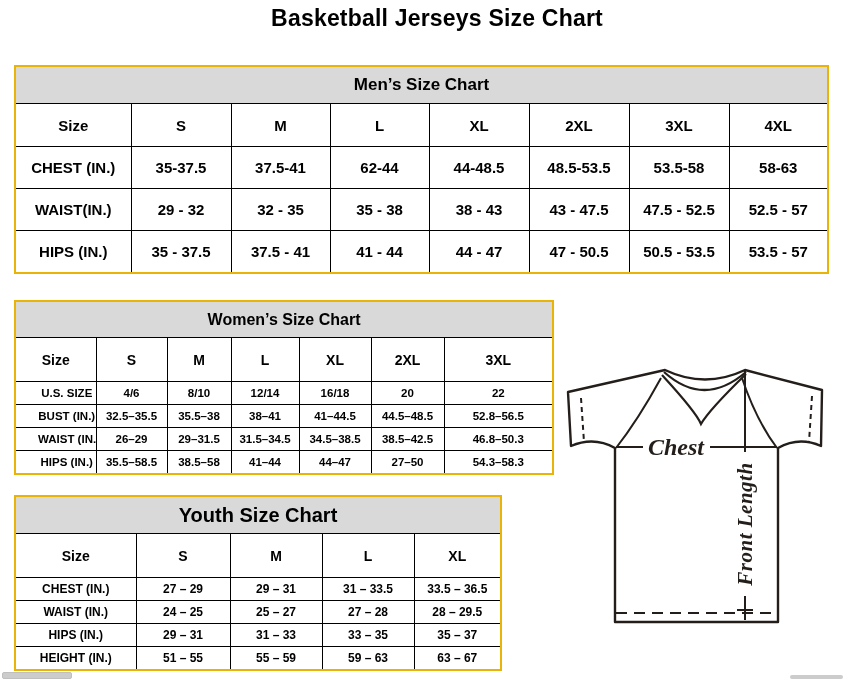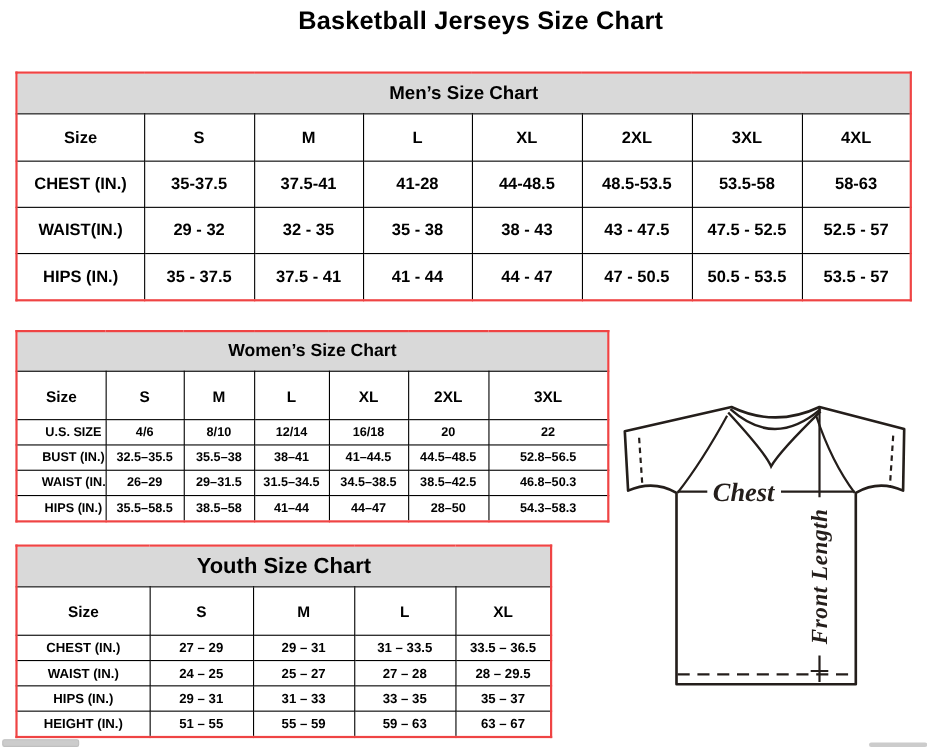--- a/index.html
+++ b/index.html
@@ -6,21 +6,21 @@
   body{
     width:843px;height:679px;position:relative;background:#ffffff;
     font-family:"Liberation Sans",sans-serif;color:#000;overflow:hidden;
   }
   .page-title{
     position:absolute;top:5px;left:0;width:810px;text-align:center;
     font-size:23px;font-weight:bold;letter-spacing:.2px;padding-left:32px;
   }
   table.size-table{
     border-collapse:collapse;position:absolute;table-layout:fixed;
-    border:2px solid #ef4444;
+    border:2px solid #eab308;
   }
   table.size-table td{
     border:1px solid #000;text-align:center;vertical-align:middle;
     padding:0;font-weight:bold;overflow:hidden;white-space:nowrap;
   }
   td.band{background:#d9d9d9;}
   
   table.mens{left:14px;top:65px;width:813px;}
   table.mens td.band{height:36px;font-size:17px;}
   table.mens tr.size-row td{height:42px;font-size:15px;}
@@ -77,21 +77,21 @@
       <td>L</td>
       <td>XL</td>
       <td>2XL</td>
       <td>3XL</td>
       <td>4XL</td>
     </tr>
     <tr class="data-row">
       <td class="lbl">CHEST (IN.)</td>
       <td>35-37.5</td>
       <td>37.5-41</td>
-      <td>41-28</td>
+      <td>62-44</td>
       <td>44-48.5</td>
       <td>48.5-53.5</td>
       <td>53.5-58</td>
       <td>58-63</td>
     </tr>
     <tr class="data-row">
       <td class="lbl">WAIST(IN.)</td>
       <td>29 - 32</td>
       <td>32 - 35</td>
       <td>35 - 38</td>
@@ -162,21 +162,21 @@
       <td>34.5–38.5</td>
       <td>38.5–42.5</td>
       <td>46.8–50.3</td>
     </tr>
     <tr class="data-row">
       <td class="lbl">HIPS (IN.)</td>
       <td>35.5–58.5</td>
       <td>38.5–58</td>
       <td>41–44</td>
       <td>44–47</td>
-      <td>28–50</td>
+      <td>27–50</td>
       <td>54.3–58.3</td>
     </tr>
   </tbody>
 </table>
 
 <table class="size-table youth">
   <colgroup>
     <col style="width:121px">
       <col style="width:94px">
       <col style="width:92px">

